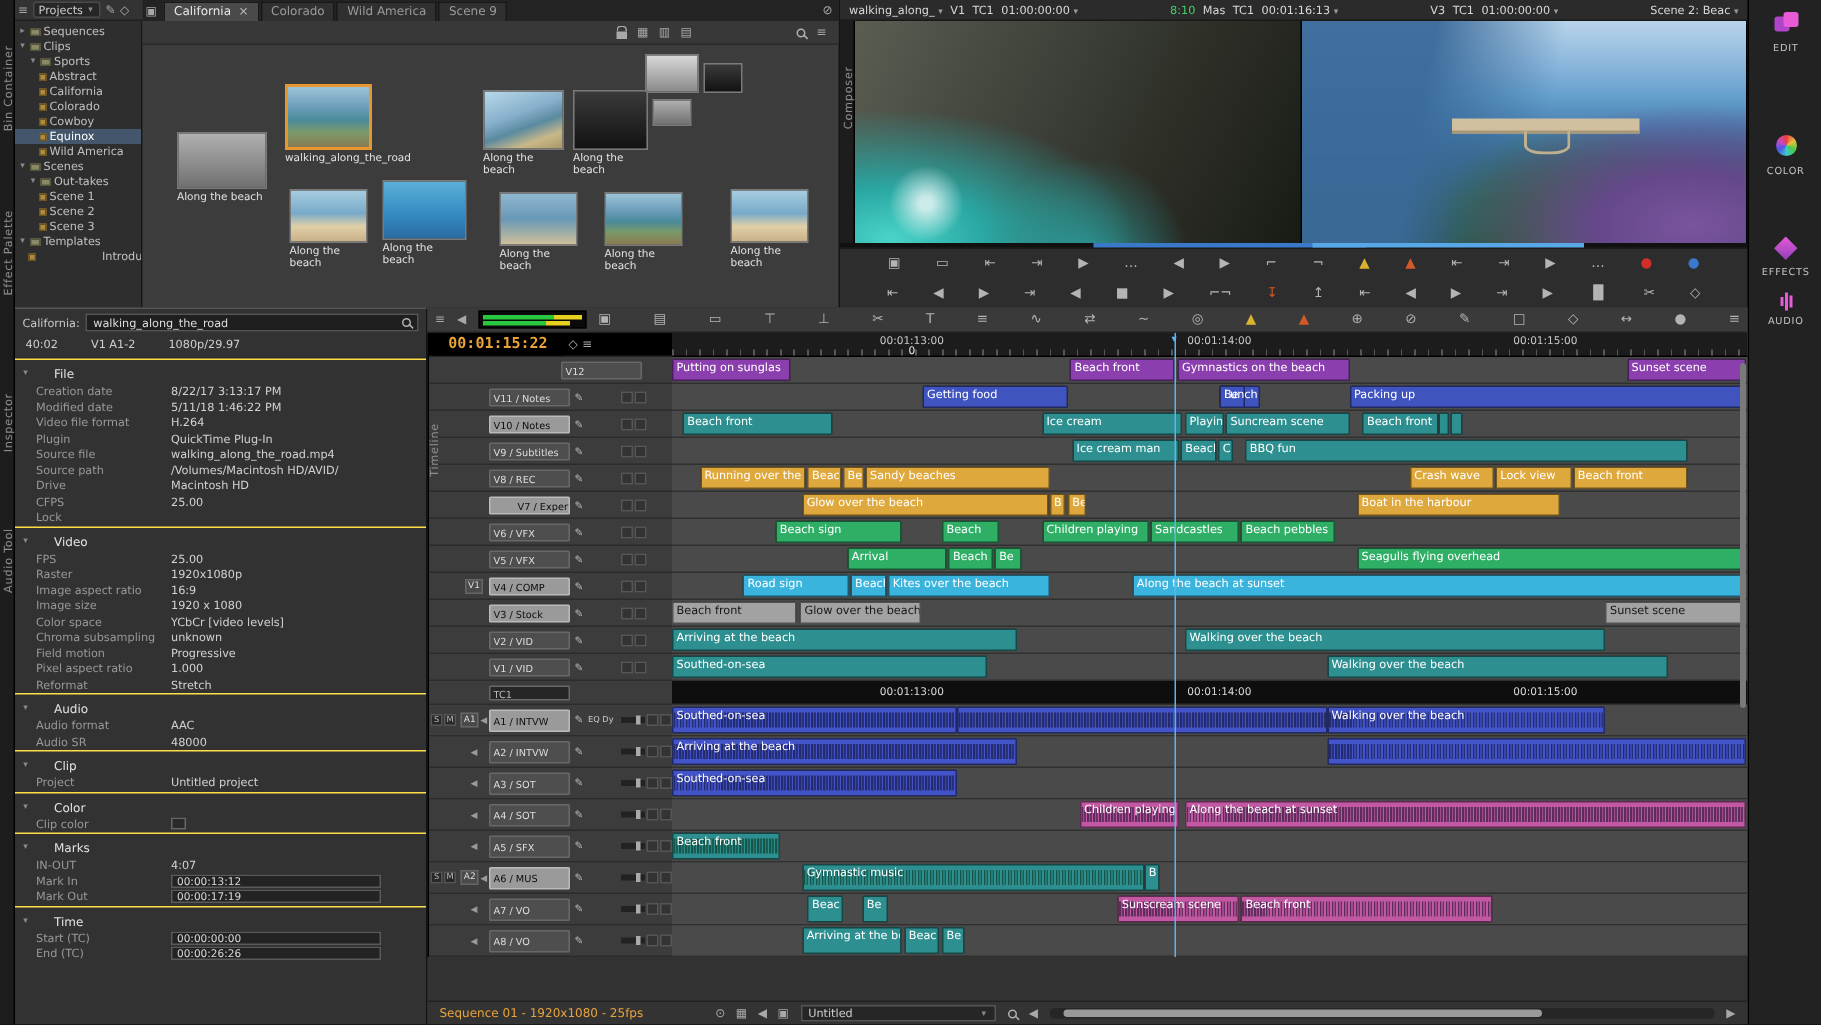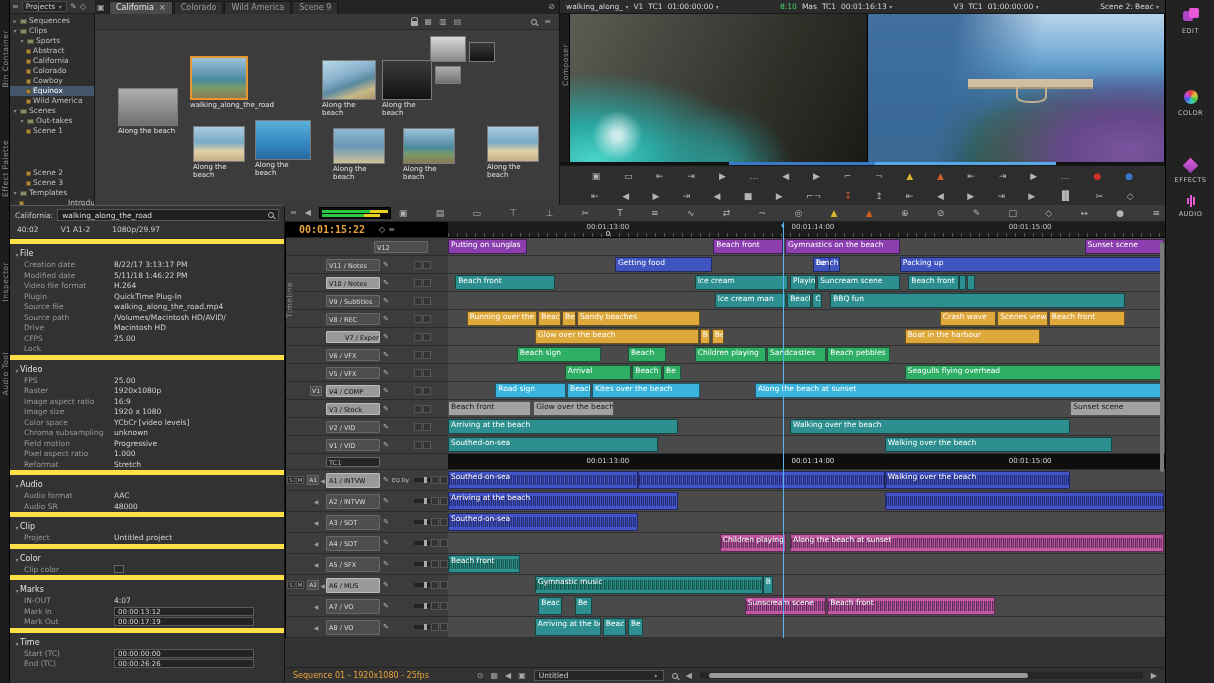--- a/index.html
+++ b/index.html
@@ -85,21 +85,21 @@
 .ri-color{width:14px;height:14px;border-radius:50%;background:conic-gradient(#e84040,#e8c040,#48c848,#40c8c8,#4858e8,#c848c8,#e84040)}
 .ri-effects{width:11px;height:11px;background:linear-gradient(135deg,#e85ad8,#9040b8);transform:rotate(45deg);margin-top:2px}
 .ri-audio{width:16px;height:13px;display:inline-flex;align-items:center;justify-content:center;gap:1px}
 .ri-audio i{width:2px;background:#e85ad8}
 
 #inspector{left:10px;top:205px;width:275px;height:478px;background:#323232;border-top:1px solid #565656;border-right:1px solid #141414;overflow:hidden}
 #insp-head{display:flex;align-items:center;gap:4px;padding:3px 5px 2px 5px}
 #insp-name-box{flex:1;background:#1f1f1f;border:1px solid #555;height:12px;line-height:11px;padding:0 4px;color:#ddd;font-size:7.5px;display:flex;align-items:center;justify-content:space-between}
 #insp-bin{font-size:7.5px;color:#c8c8c8}
 #insp-meta{display:flex;gap:22px;padding:2px 7px 4px 7px;font-size:7.5px;color:#cfcfcf;border-bottom:1px solid #2a2a2a}
-.isec-title{display:flex;align-items:flex-end;gap:0;padding:5px 4px 2px 4px;color:#e2e2e2;font-size:8px;border-top:5px solid #fde047}
+.isec-title{display:flex;align-items:flex-start;gap:16px;padding:5px 4px 2px 4px;color:#e2e2e2;font-size:8px;border-top:1px solid #fde047}
 .isec-title .tarrow{font-size:6px}
 .irow{display:flex;height:10.5px;line-height:10.5px;font-size:7.5px}
 .irow .ilab{width:104px;padding-left:14px;color:#989898;white-space:nowrap;overflow:hidden}
 .irow .ival{flex:1;color:#d2d2d2;white-space:nowrap;overflow:hidden}
 .ival-input{display:inline-block;background:#232323;border:1px solid #5a5a5a;min-width:140px;height:9px;line-height:8px;padding:0 3px;font-size:7px;color:#d8d8d8}
 .ival-check{display:inline-block;width:10px;height:8px;background:#2a2a2a;border:1px solid #666}
 
 #timeline{left:285px;top:205px;width:880px;height:478px;background:#333}
 #tl-toolbar{height:17px;background:#3a3a3a;border-bottom:1px solid #222;display:flex;align-items:center;gap:8px;padding:0 5px}
 #tl-meter{width:72px;height:12px;background:#0a0a0a;border:1px solid #000;display:flex;flex-direction:column;justify-content:center;gap:1px;padding:0 2px}
@@ -217,21 +217,21 @@
       </div>
       <div class="titem" style="padding-left: 9px;">
         <span class="tarrow">▾</span>
         <span class="tfold"></span>
         <span>Out-takes</span>
       </div>
       <div class="titem" style="padding-left: 16px;">
         <span class="tbin"></span>
         <span>Scene 1</span>
       </div>
-      <div class="titem" style="padding-left: 16px; margin-top: 32px;">
+      <div class="titem" style="padding-left: 16px;">
         <span class="tbin"></span>
         <span>Scene 2</span>
       </div>
       <div class="titem" style="padding-left: 16px;">
         <span class="tbin"></span>
         <span>Scene 3</span>
       </div>
       <div class="titem" style="padding-left: 2px;">
         <span class="tarrow">▾</span>
         <span class="tfold"></span>
@@ -876,21 +876,21 @@
               <span class="clip" style="left: 47.3%; width: 3.3%; background: rgb(45, 143, 143);"><span class="lb">Beach</span></span>
               <span class="clip" style="left: 50.8%; width: 1.4%; background: rgb(45, 143, 143);"><span class="lb">C</span></span>
               <span class="clip" style="left: 53.3%; width: 41.1%; background: rgb(45, 143, 143);"><span class="lb">BBQ fun</span></span>
             </div>
             <div class="crow" style="height: 18px;">
               <span class="clip" style="left: 2.6%; width: 9.8%; background: rgb(223, 168, 60);"><span class="lb">Running over the b</span></span>
               <span class="clip" style="left: 12.6%; width: 3.2%; background: rgb(223, 168, 60);"><span class="lb">Beach</span></span>
               <span class="clip" style="left: 15.9%; width: 2%; background: rgb(223, 168, 60);"><span class="lb">Be</span></span>
               <span class="clip" style="left: 18%; width: 17.2%; background: rgb(223, 168, 60);"><span class="lb">Sandy beaches</span></span>
               <span class="clip" style="left: 68.6%; width: 7.8%; background: rgb(223, 168, 60);"><span class="lb">Crash wave</span></span>
-              <span class="clip" style="left: 76.6%; width: 7.1%; background: rgb(223, 168, 60);"><span class="lb">Scenes view</span></span>
+              <span class="clip" style="left: 76.6%; width: 7.1%; background: rgb(223, 168, 60);"><span class="lb">Lock view</span></span>
               <span class="clip" style="left: 83.8%; width: 10.6%; background: rgb(223, 168, 60);"><span class="lb">Beach front</span></span>
             </div>
             <div class="crow" style="height: 18px;">
               <span class="clip" style="left: 12.1%; width: 22.9%; background: rgb(223, 168, 60);"><span class="lb">Glow over the beach</span></span>
               <span class="clip" style="left: 35.1%; width: 1.5%; background: rgb(223, 168, 60);"><span class="lb">B</span></span>
               <span class="clip" style="left: 36.8%; width: 1.7%; background: rgb(223, 168, 60);"><span class="lb">Be</span></span>
               <span class="clip" style="left: 63.7%; width: 18.8%; background: rgb(223, 168, 60);"><span class="lb">Boat in the harbour</span></span>
             </div>
             <div class="crow" style="height: 18px;">
               <span class="clip" style="left: 9.6%; width: 11.7%; background: rgb(47, 174, 102);"><span class="lb">Beach sign</span></span>

